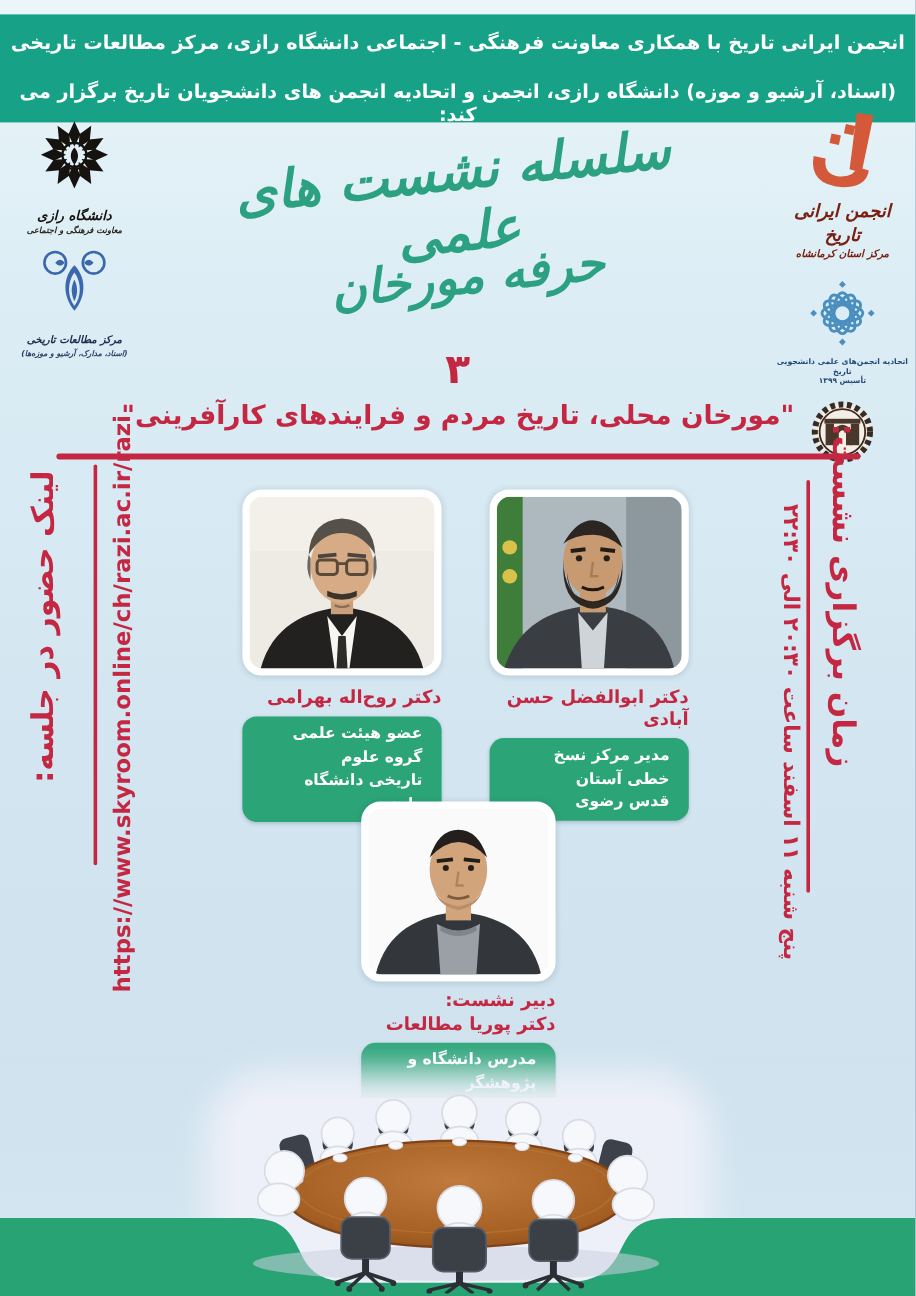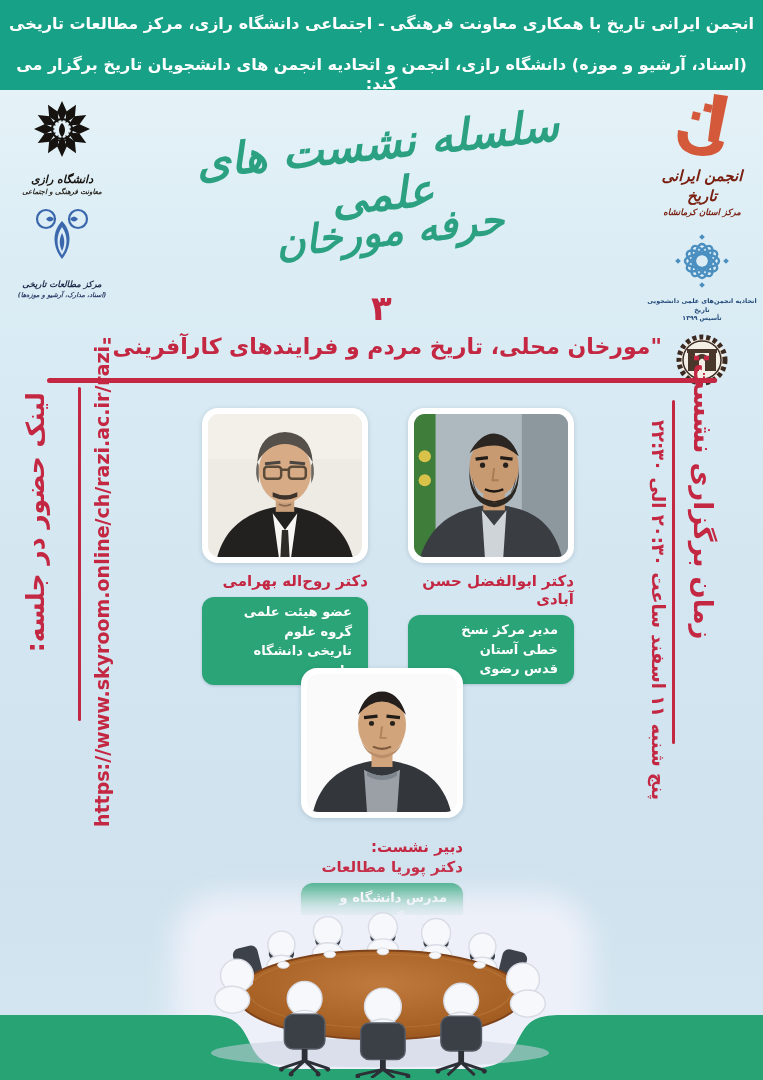--- a/index.html
+++ b/index.html
@@ -1,20 +1,20 @@
 <!DOCTYPE html>
 <html lang="fa"><head>
 <meta charset="utf-8">
 <style>
   html,body{margin:0;padding:0;background:#9fb4c2;}
   .poster{position:relative;width:763px;height:1080px;overflow:hidden;margin:0 auto;
     font-family:"DejaVu Sans",sans-serif;
     background:linear-gradient(180deg,#eaf6f9 0%,#dcedf5 22%,#d2e5f0 60%,#cfe2ee 82%,#d5e7f1 100%);}
   
-  .hdr{position:absolute;top:0;left:0;width:763px;height:90px;background:#17a287;color:#fff;
+  .hdr{position:absolute;top:12px;left:0;width:763px;height:90px;background:#17a287;color:#fff;
     text-align:center;font-weight:bold;font-size:16px;direction:rtl;}
   .hdr p{margin:0;}
   .hdr .l1{padding-top:14px;}
   .hdr .l2{padding-top:22px;}
   
   .logocol{position:absolute;text-align:center;}
   .logocol.left{left:6px;top:98px;width:112px;}
   .logocol.right{left:646px;top:94px;width:112px;}
   .cap{direction:rtl;font-weight:bold;line-height:1.35;}
   .cap.razi1{font-size:11px;color:#15120f;margin-top:5px;font-style:italic;}
@@ -45,21 +45,21 @@
   .l-label{left:-67px;top:480px;width:210px;height:34px;font-size:25px;transform:rotate(-90deg);}
   .l-url  {left:-112px;top:600px;width:430px;height:24px;font-size:19px;transform:rotate(-90deg);}
   .vline{position:absolute;width:3px;background:#c42742;border-radius:2px;}
   .vline.right{left:672px;top:400px;height:344px;}
   .vline.left{left:78px;top:387px;height:334px;}
   
   .card{position:absolute;width:166px;text-align:right;}
   .frame{background:#fff;border-radius:16px;padding:6px;box-shadow:0 1px 5px rgba(40,60,90,.18);}
   .frame svg{display:block;width:100%;border-radius:11px;}
   .pname{margin-top:9px;color:#c42742;font-weight:bold;font-size:15px;direction:rtl;}
-  .plabel{margin-top:20px;color:#c42742;font-weight:bold;font-size:15px;direction:rtl;}
+  .plabel{margin-top:6px;color:#c42742;font-weight:bold;font-size:15px;direction:rtl;}
   .badge{margin-top:7px;background:#2ba478;color:#fff;font-weight:bold;font-size:13px;
     line-height:1.5;border-radius:12px;padding:5px 16px;direction:rtl;white-space:pre-line;
     box-shadow:0 1px 3px rgba(40,60,90,.2);}
   .card.c1{left:202px;top:408px;}
   .card.c2{left:408px;top:408px;}
   .card.c3{left:301px;top:668px;width:162px;}
   .card.c3 .pname{margin-top:2px;}
   
   .backdrop{position:absolute;left:195px;top:915px;width:375px;height:153px;background:#edf0f9;
     border-radius:30px;box-shadow:0 0 28px 22px #edf0f9;}

